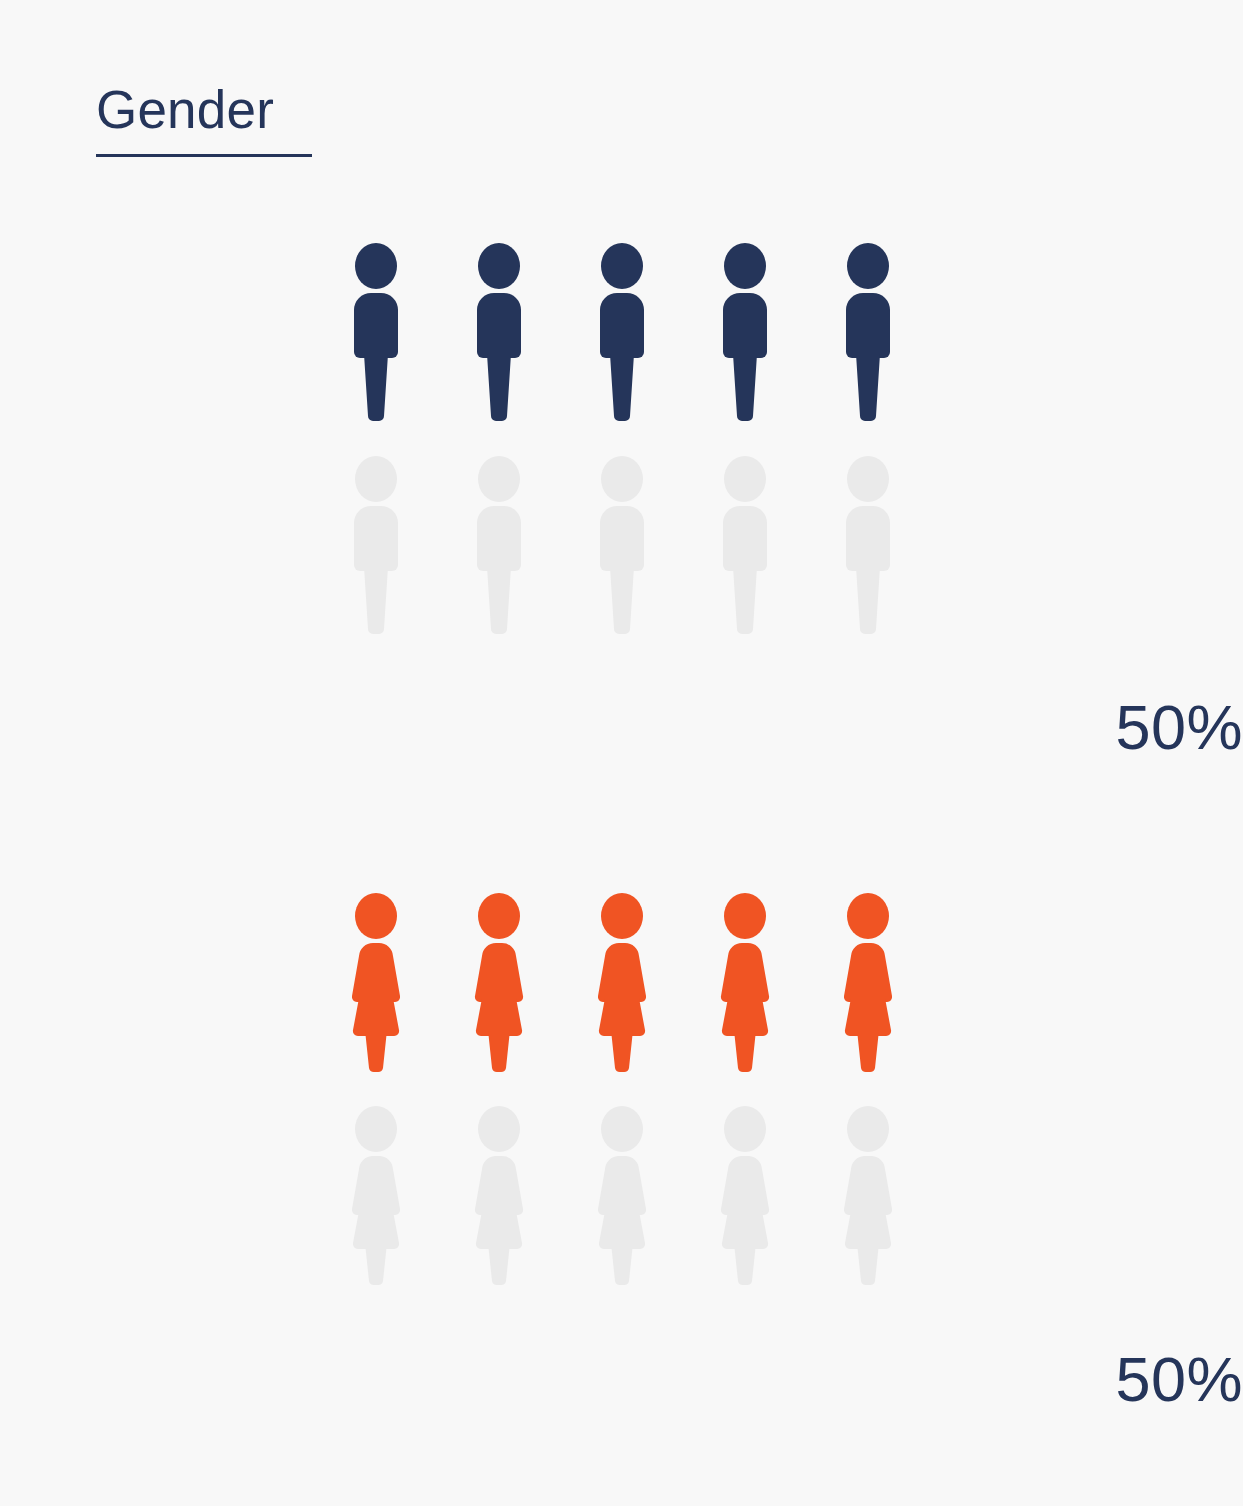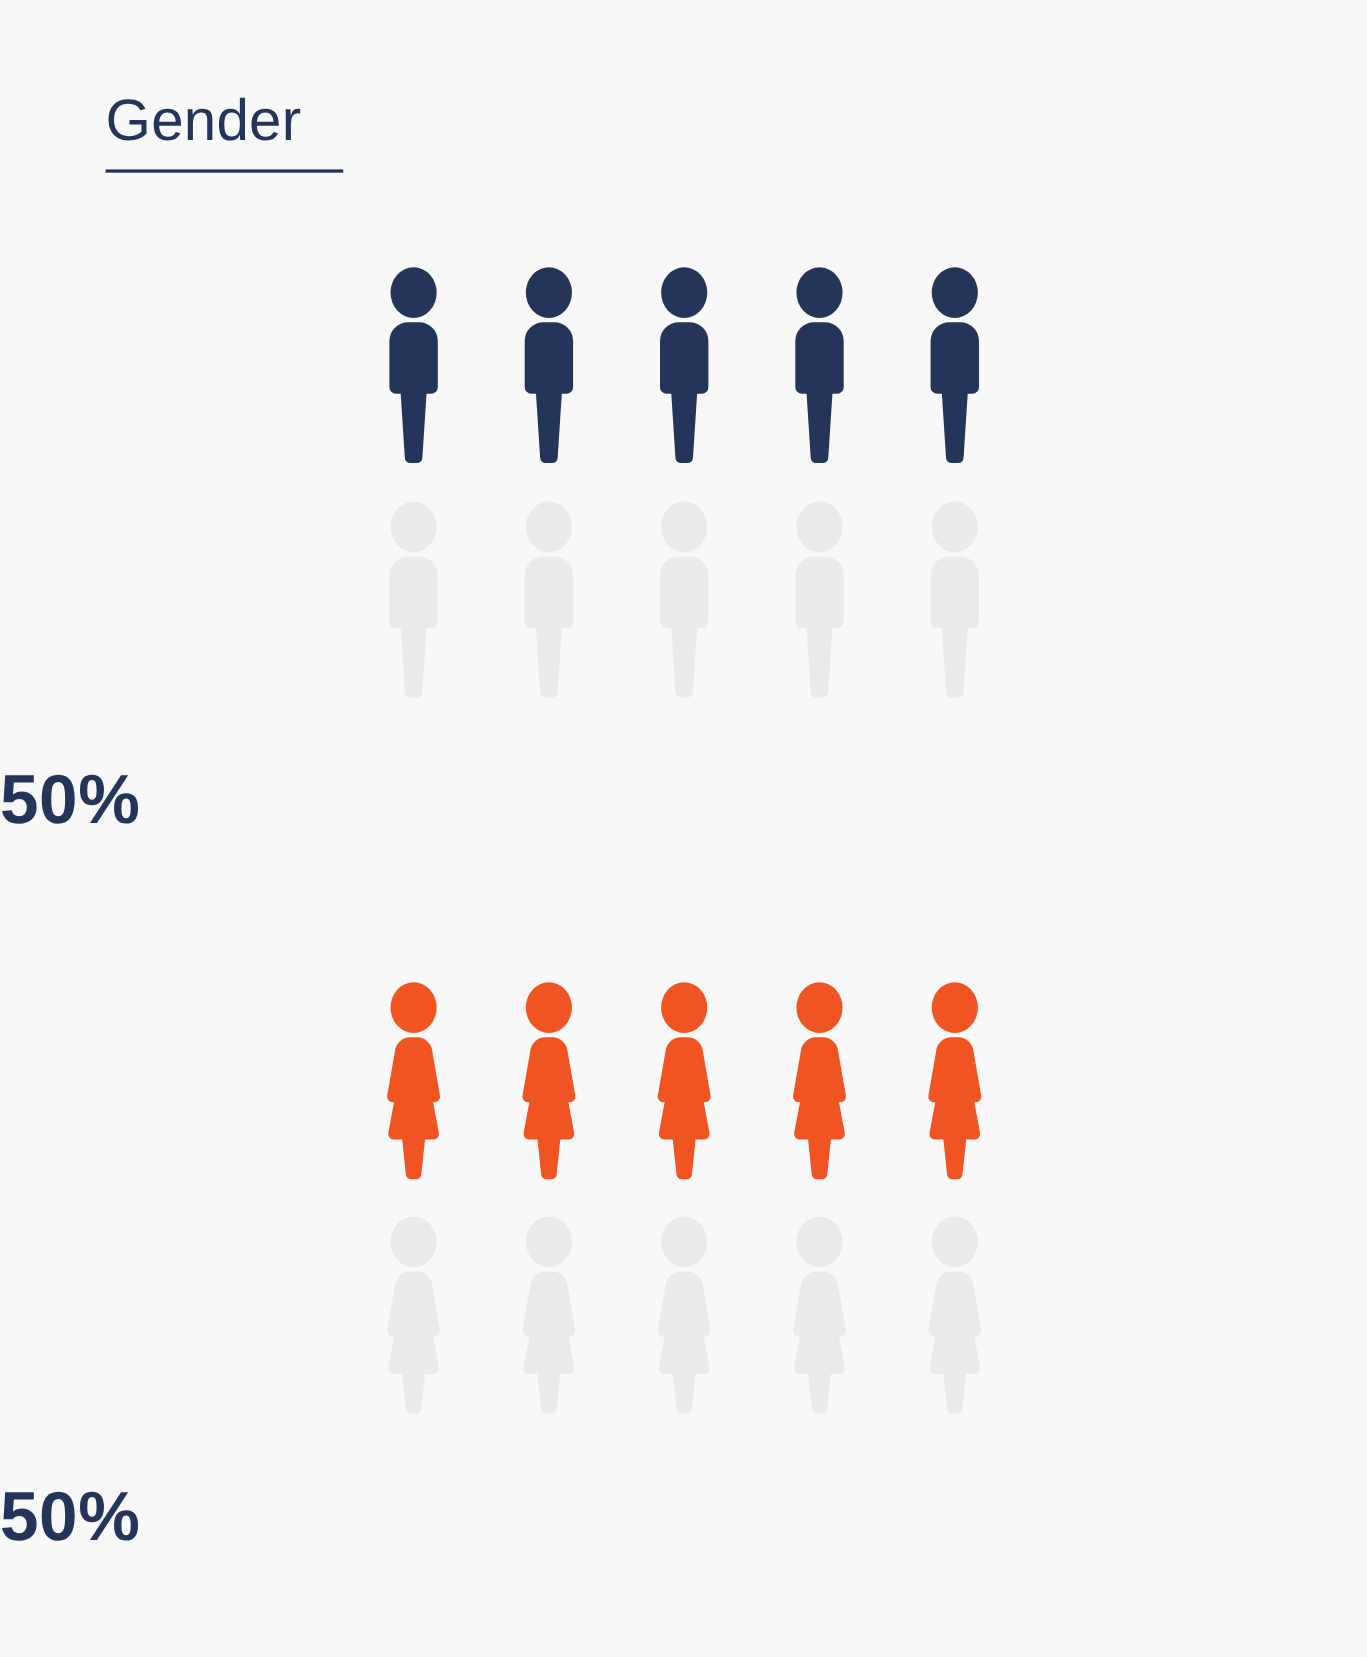--- a/index.html
+++ b/index.html
@@ -66,24 +66,24 @@
     flex: 0 0 auto;
   }
   .icon-cell svg {
     display: block;
     width: 82px;
     height: 185px;
   }
 
   
   .pct {
-    text-align: left;
+    text-align: right;
     font-size: 63px;
     color: #25355a;
-    font-weight: 700;
+    font-weight: 400;
     letter-spacing: 0.5px;
     margin-top: 58px;
     line-height: 1;
   }
   .pct-female { margin-top: 60px; }
 </style>
 </head>
 <body>
 
 <div class="page">

